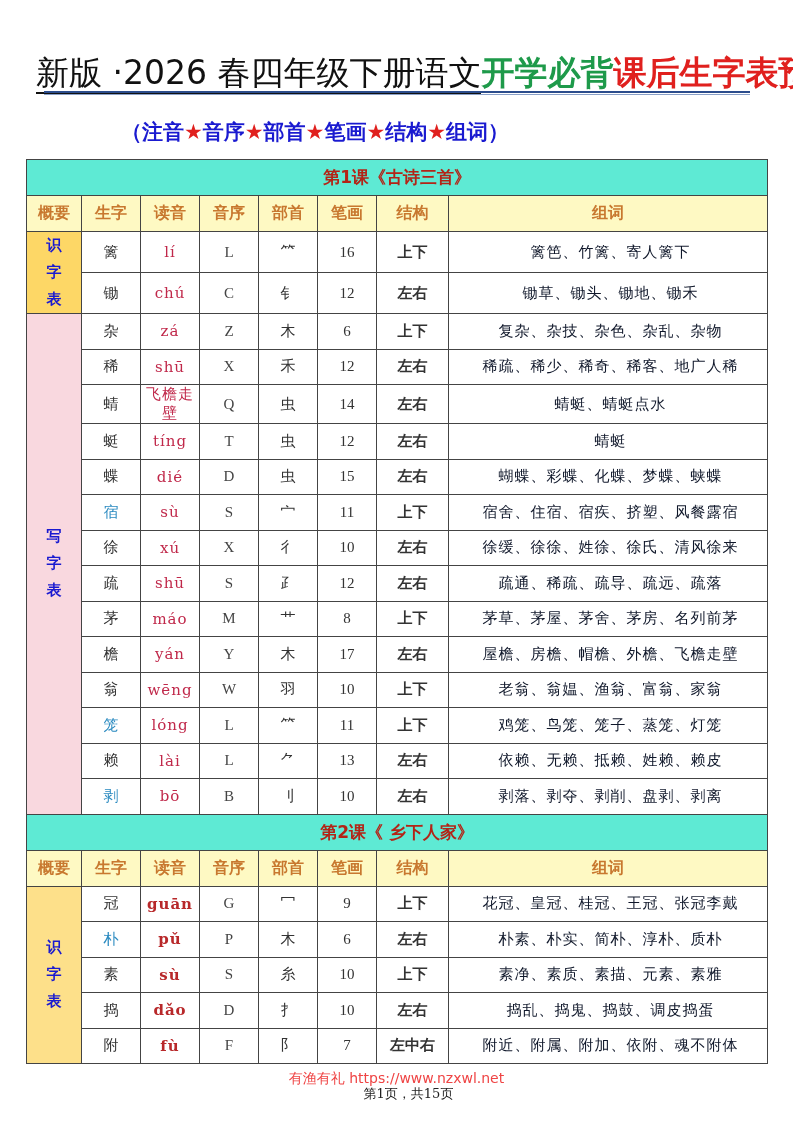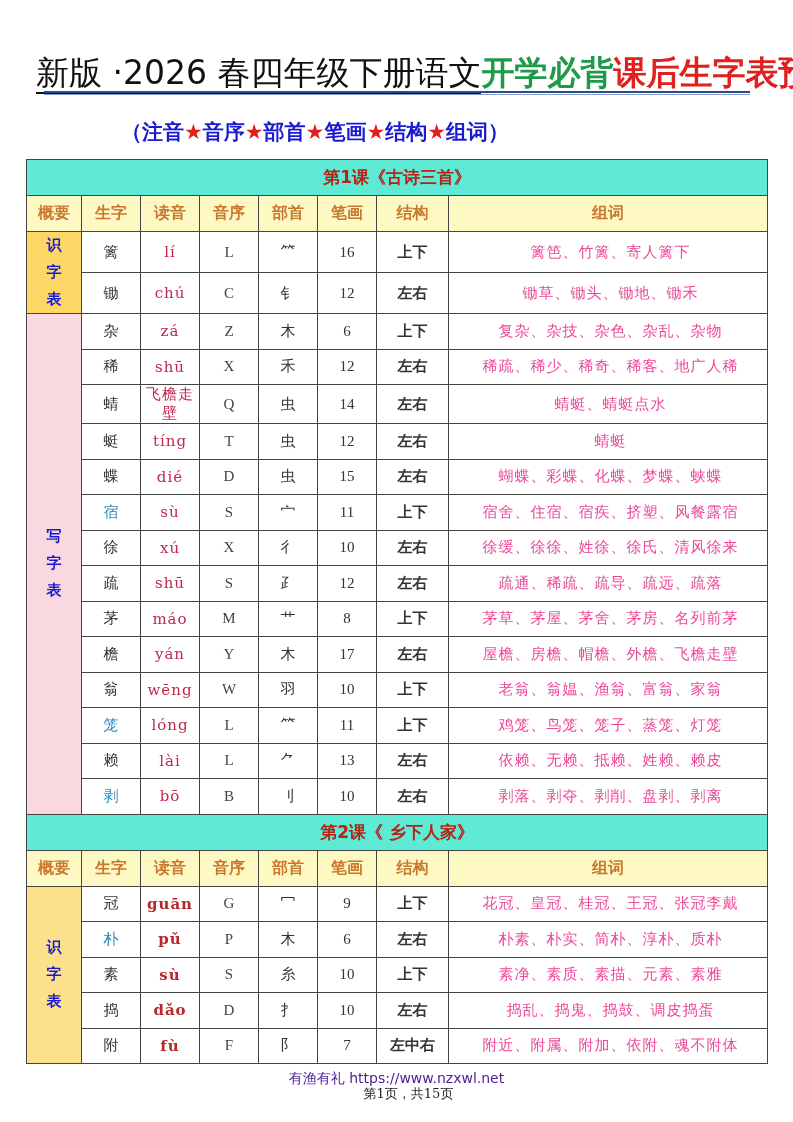--- a/index.html
+++ b/index.html
@@ -38,25 +38,25 @@
   td.cat.pink { background: #f9d8df !important; }
   td.cat.yellow2 { background: #fde08a !important; }
   td.char { font-size: 16px; color: #333; }
   td.char.hl { color: #2a8ac0; }
   td.pinyin { color: #c0284a; font-size: 15px; letter-spacing: 1px; font-family: "DejaVu Serif", serif; }
   td.pinyin.strong { font-weight: bold; color: #b8282a; }
   td.letter { color: #444; font-size: 14px; font-family: "Liberation Serif", serif; }
   td.radical { font-size: 15px; color: #333; }
   td.strokes { font-size: 16px; color: #333; font-family: "Liberation Serif", serif; }
   td.struct { font-size: 15px; color: #333; font-weight: bold; }
-  td.words { text-align: right; padding-left: 5px !important; font-size: 15px; color: #ec4899;
+  td.words { text-align: right; padding-left: 5px !important; font-size: 15px; color: #0f172a;
              letter-spacing: 1px; white-space: nowrap; overflow: hidden; }
 
   .footer-1 { position: absolute; left: 0; width: 793px; top: 1070px; text-align: center;
-              font-family: "DejaVu Sans", sans-serif; font-size: 14px; color: #4c1d95; }
+              font-family: "DejaVu Sans", sans-serif; font-size: 14px; color: #ef4444; }
   .footer-2 { position: absolute; left: 0; width: 793px; top: 1085px; text-align: center;
               font-family: "DejaVu Serif", serif; font-size: 13px; color: #222; padding-left: 12px; }
 </style>
 </head>
 <body>
 
 <div class="title">
   <span class="t-black">新版 ·2026 春四年级下册语文</span><span class="t-green">开学必背</span><span class="t-red">课后生字表预习</span>
 </div>
 <div class="title-rule"></div>

